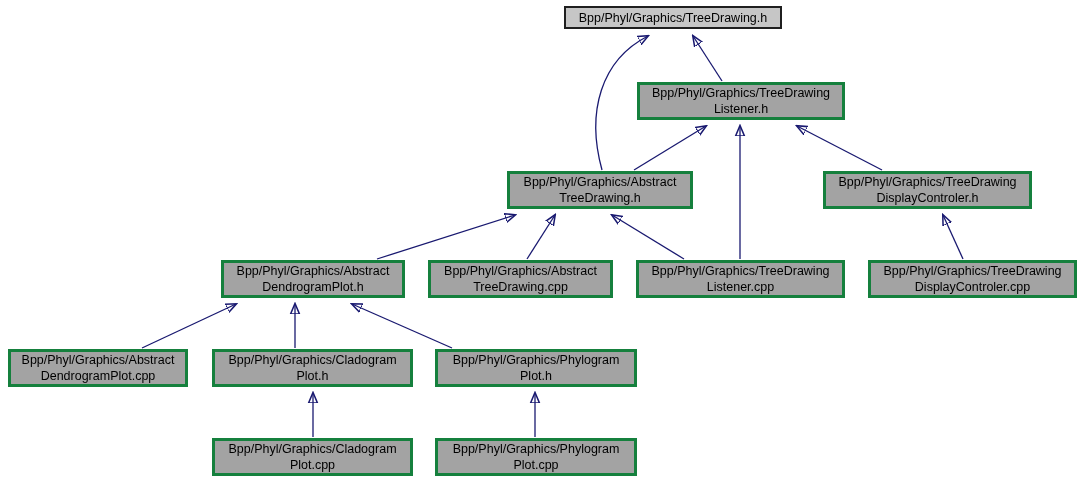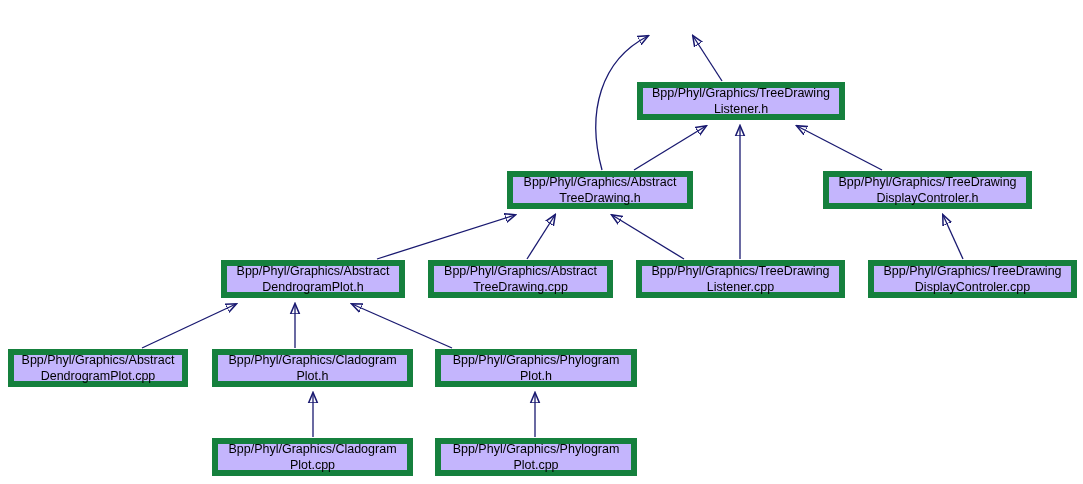--- a/index.html
+++ b/index.html
@@ -23,22 +23,22 @@
     height: 484px;
   }
   .edges path {
     fill: none;
     stroke: #191970;
     stroke-width: 1.3;
   }
   .node {
     position: absolute;
     box-sizing: border-box;
-    background: #c4b5fd;
-    border: 6px solid #15803d;
+    background: #a3a3a3;
+    border: 3px solid #15803d;
     display: flex;
     align-items: center;
     justify-content: center;
     text-align: center;
     white-space: pre-line;
     font-size: 12.5px;
     line-height: 16px;
     color: #000000;
     cursor: pointer;
   }
@@ -67,20 +67,21 @@
     <path d="M527,259 L555,215" marker-end="url(#ah)"></path>
     <path d="M684,259 L612,215" marker-end="url(#ah)"></path>
     <path d="M963,259 L943,215" marker-end="url(#ah)"></path>
     <path d="M142,348 L236,304" marker-end="url(#ah)"></path>
     <path d="M295,348 L295,304" marker-end="url(#ah)"></path>
     <path d="M452,348 L352,304" marker-end="url(#ah)"></path>
     <path d="M313,437 L313,393" marker-end="url(#ah)"></path>
     <path d="M535,437 L535,393" marker-end="url(#ah)"></path>
   </svg>
 
+  <div class="node highlight" style="left:564px; top:6px;  width:218px; height:23px;">Bpp/Phyl/Graphics/TreeDrawing.h</div>
 
   <div class="node" style="left:637px; top:82px; width:208px; height:38px;">Bpp/Phyl/Graphics/TreeDrawing
 Listener.h</div>
 
   <div class="node" style="left:507px; top:171px; width:186px; height:38px;">Bpp/Phyl/Graphics/Abstract
 TreeDrawing.h</div>
 
   <div class="node" style="left:823px; top:171px; width:209px; height:38px;">Bpp/Phyl/Graphics/TreeDrawing
 DisplayControler.h</div>
 

